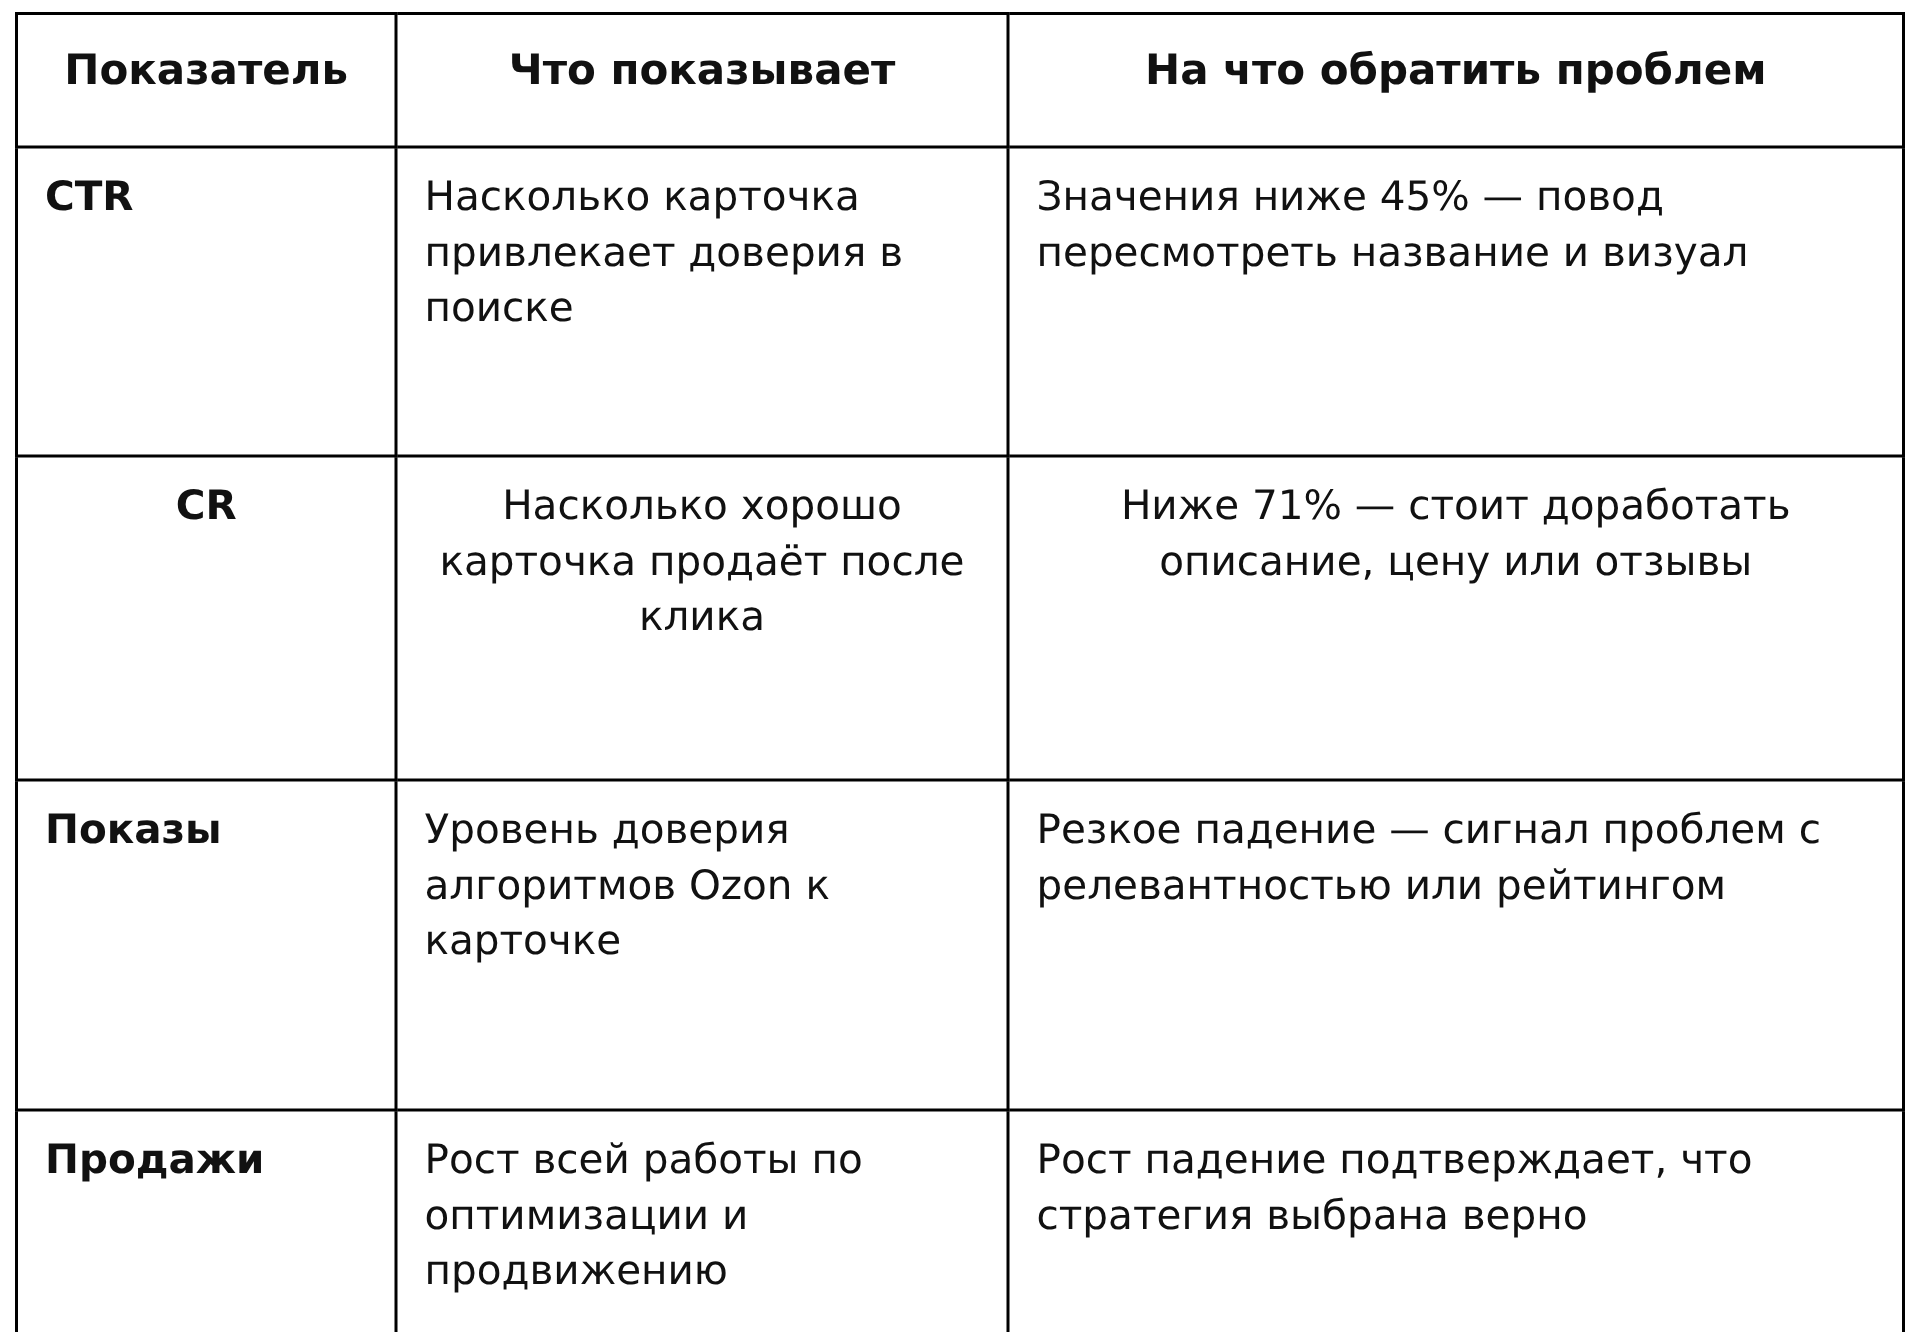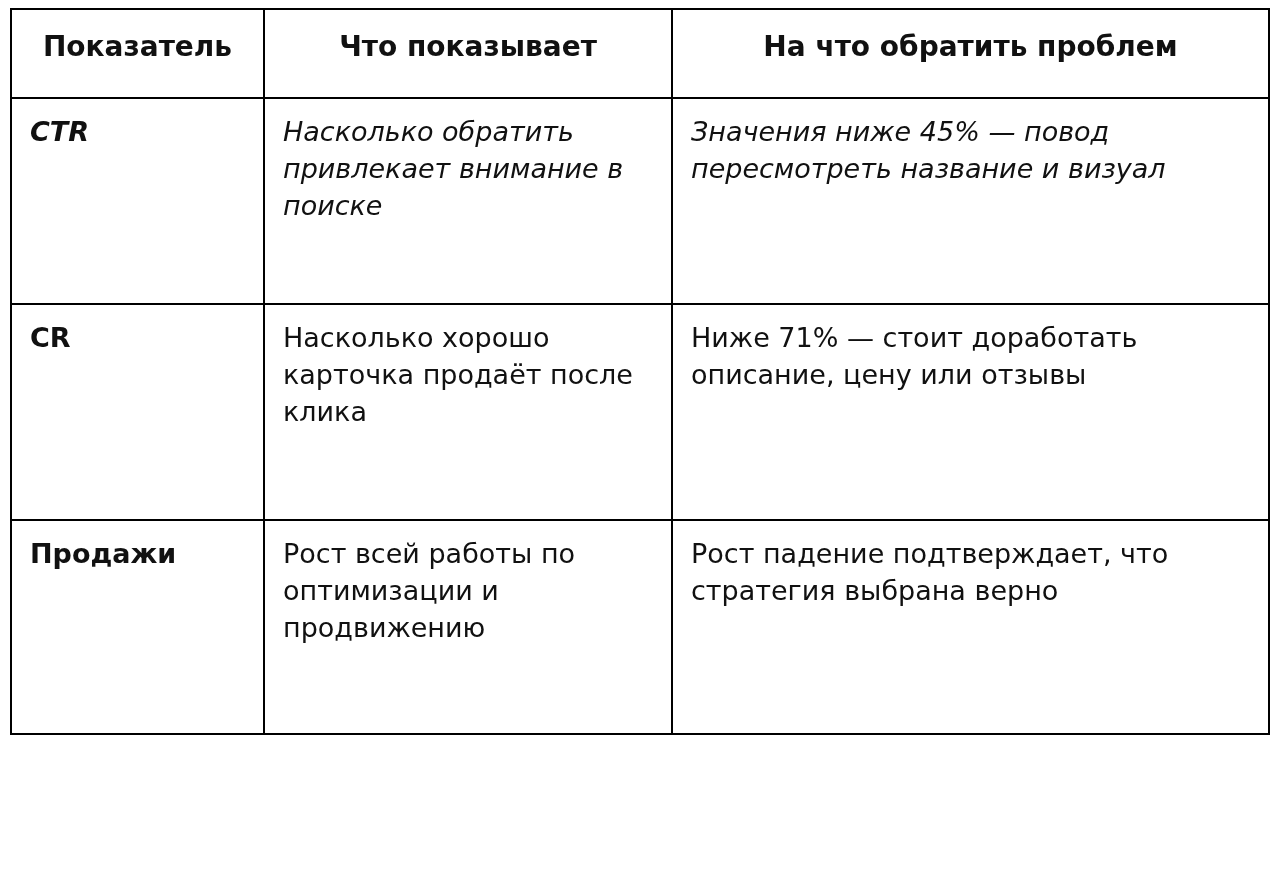--- a/index.html
+++ b/index.html
@@ -42,22 +42,22 @@
   table.metrics thead th {
     text-align: center;
     font-weight: bold;
     font-size: 28px;
     padding-top: 18px;
     padding-bottom: 30px;
   }
   table.metrics tbody td.metric-name {
     font-weight: bold;
   }
-  table.metrics tbody tr.r1 td { height: 168px; font-style: italic; }
-  table.metrics tbody tr.r2 td { height: 178px; }
+  table.metrics tbody tr.r1 td { height: 168px; }
+  table.metrics tbody tr.r2 td { height: 178px; text-align: center; }
   table.metrics tbody tr.r3 td { height: 182px; }
   table.metrics tbody tr.r4 td { height: 176px; }
   .cell-text {
     display: block;
     white-space: pre-line;
   }
 </style>
 </head>
 <body>
 
@@ -74,35 +74,46 @@
         <th>Что показывает</th>
         <th>На что обратить проблем</th>
       </tr>
     </thead>
     <tbody>
       <tr class="r1">
         <td class="metric-name">
           <span class="cell-text">CTR</span>
         </td>
         <td>
-          <span class="cell-text">Насколько обратить привлекает внимание в поиске</span>
+          <span class="cell-text">Насколько карточка привлекает доверия в поиске</span>
         </td>
         <td>
           <span class="cell-text">Значения ниже 45% — повод пересмотреть название и визуал</span>
         </td>
       </tr>
       <tr class="r2">
         <td class="metric-name">
           <span class="cell-text">CR</span>
         </td>
         <td>
           <span class="cell-text">Насколько хорошо карточка продаёт после клика</span>
         </td>
         <td>
           <span class="cell-text">Ниже 71% — стоит доработать описание, цену или отзывы</span>
+        </td>
+      </tr>
+      <tr class="r3">
+        <td class="metric-name">
+          <span class="cell-text">Показы</span>
+        </td>
+        <td>
+          <span class="cell-text">Уровень доверия алгоритмов Ozon к карточке</span>
+        </td>
+        <td>
+          <span class="cell-text">Резкое падение — сигнал проблем с релевантностью или рейтингом</span>
         </td>
       </tr>
       <tr class="r4">
         <td class="metric-name">
           <span class="cell-text">Продажи</span>
         </td>
         <td>
           <span class="cell-text">Рост всей работы по оптимизации и продвижению</span>
         </td>
         <td>

